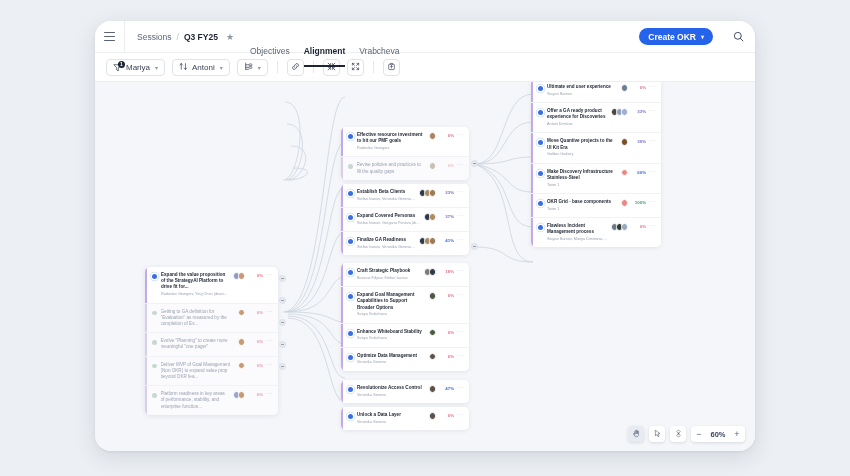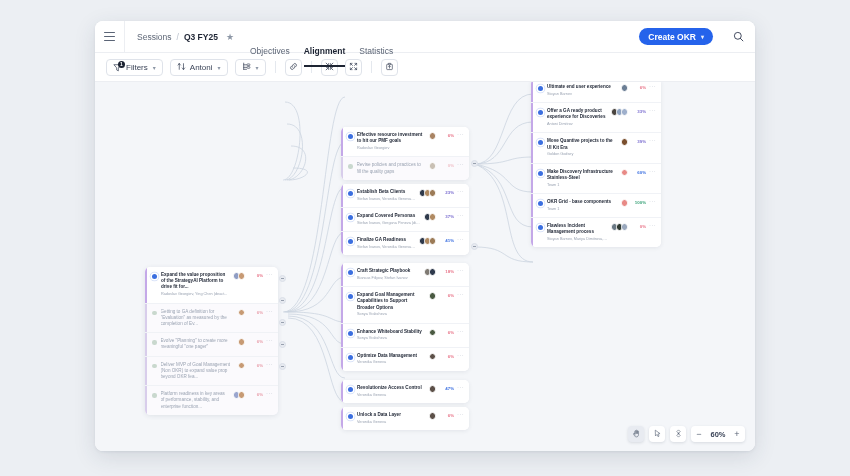--- a/index.html
+++ b/index.html
@@ -7,21 +7,21 @@
     width: 850px; height: 476px;
     background: #eceff3;
     font-family: "Liberation Sans", sans-serif;
     overflow: hidden;
   }
   #app-frame {
     position: absolute;
     left: 95px; top: 21px;
     width: 660px; height: 430px;
     background: #ffffff;
-    border-radius: 8px;
+    border-radius: 16px;
     box-shadow: 0 6px 22px rgba(40,55,80,.13), 0 1px 3px rgba(40,55,80,.08);
     overflow: hidden;
   }
 
   
   .header {
     height: 32px; display: flex; align-items: center;
     border-bottom: 1px solid #eceef2;
     background: #fff; position: relative;
   }
@@ -173,21 +173,21 @@
     </div>
 
     <div class="tabs">
       <div class="tab">
           <span>Objectives</span>
         </div>
       <div class="tab active">
           <span>Alignment</span>
         </div>
       <div class="tab">
-          <span>Statistics</span>
+          <span>Vrabcheva</span>
         </div>
     </div>
 
     <div class="header-right">
       <button class="btn-primary">
         <span>Create OKR</span>
         <span class="cv">▾</span>
       </button>
       <span class="search-ic">
         <svg width="11" height="11" viewBox="0 0 16 16">
@@ -200,21 +200,21 @@
 
   <div class="toolbar">
 
     <div class="tb">
       <span class="filter-ic-wrap">
         <svg width="9" height="9" viewBox="0 0 16 16">
             <path d="M1.5 3h13l-5 5.6V14l-3-1.6V8.6z" fill="none" stroke="#3b4458" stroke-width="1.3" stroke-linejoin="round"></path>
           </svg>
         <span class="badge-dot">1</span>
       </span>
-      <span>Filters</span>
+      <span>Mariya</span>
       <span class="cv">▾</span>
     </div>
 
     <div class="tb">
       <span>
         <svg width="9" height="9" viewBox="0 0 16 16">
           <path d="M4 13V3M4 3L1.8 5.4M4 3l2.2 2.4" fill="none" stroke="#3b4458" stroke-width="1.3" stroke-linecap="round"></path>
           <path d="M11.5 3v10m0 0l2.2-2.4M11.5 13l-2.2-2.4" fill="none" stroke="#3b4458" stroke-width="1.3" stroke-linecap="round"></path>
         </svg>
       </span>

